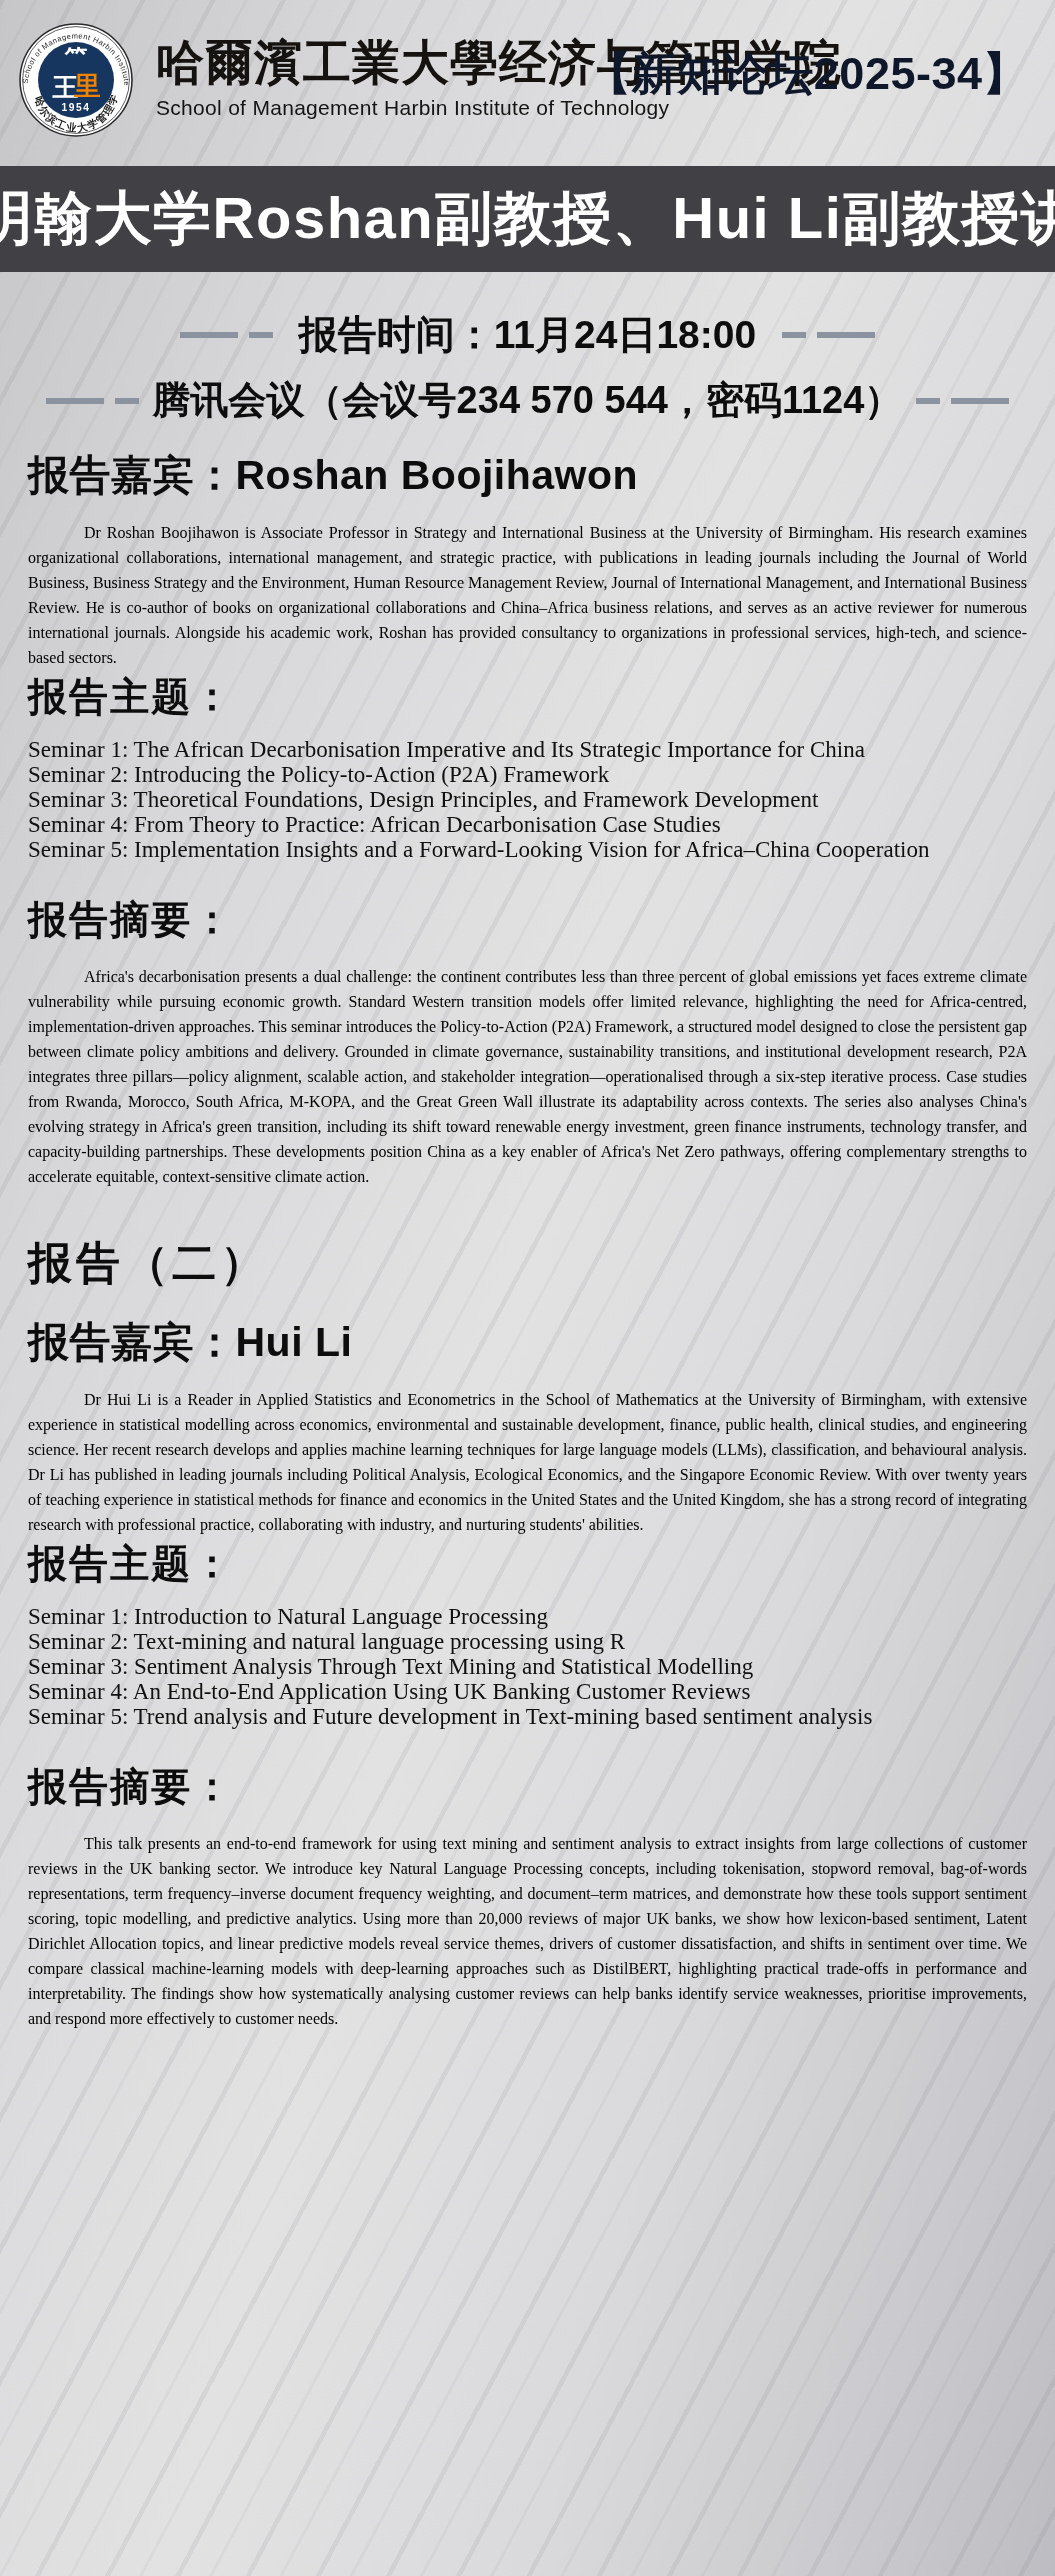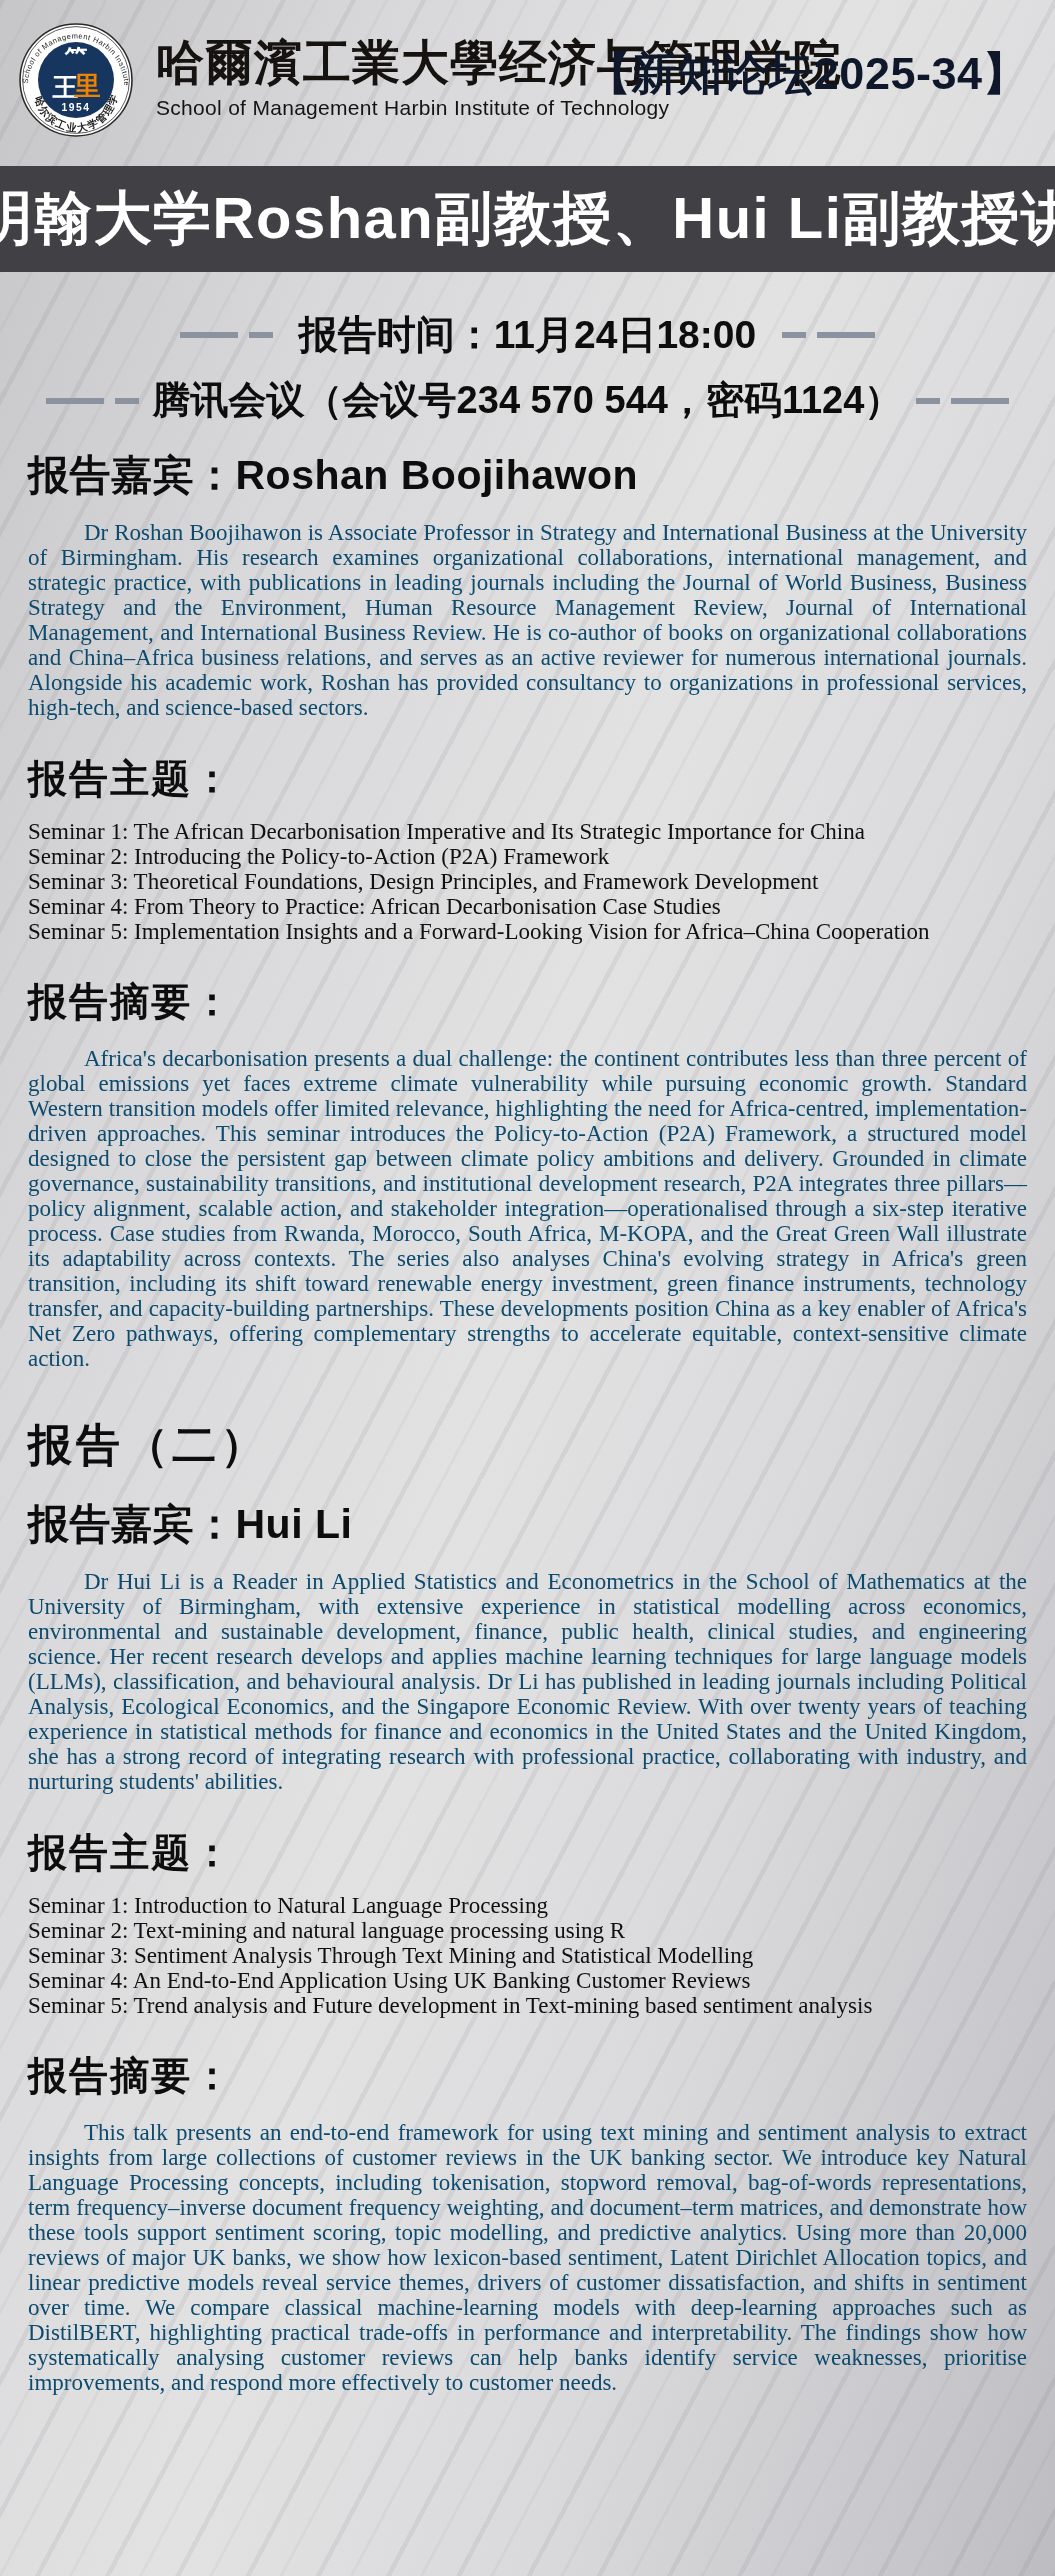--- a/index.html
+++ b/index.html
@@ -27,25 +27,25 @@
   .dash + .dash{margin-left:11.3px;}
   .dash-group{display:flex;align-items:center;}
   .dash-group.left{margin-right:13.4px;}
   .dash-group.right{margin-left:13.4px;}
   .content{padding:0 28px;}
   .section-heading{font-size:44px;font-weight:900;letter-spacing:4.1px;margin:0;}
   .r1-heading{margin-top:41px;}
   .r2-heading{margin-top:45px;}
   .guest-line{font-size:41px;font-weight:900;margin:21.6px 0 0 0;letter-spacing:0.5px;}
   .sub-heading{font-size:39px;font-weight:900;margin:0;letter-spacing:2.1px;}
-  .topics-heading{margin-top:32px;}
+  .topics-heading{}
   .abstract-heading{margin-top:31px;}
   .body-text{
-    font-family:"Liberation Serif",serif;font-size:23px;line-height:25px;
-    text-align:justify;margin:17.5px 0 0 0;color:#0c4a6e;
+    font-family:"Liberation Serif",serif;font-size:16px;line-height:25px;
+    text-align:justify;margin:17.5px 0 0 0;color:#000000;
   }
   .indent{text-indent:56px;}
   .topics-list{
     list-style:none;font-family:"Liberation Serif",serif;font-size:23px;line-height:25px;
     margin:12.4px 0 0 0;padding:0;color:#101010;
   }
   .topics-list li{padding-left:122px;text-indent:-122px;}
   .logo svg text{font-family:"Liberation Sans",sans-serif;}
 </style>
 </head>

